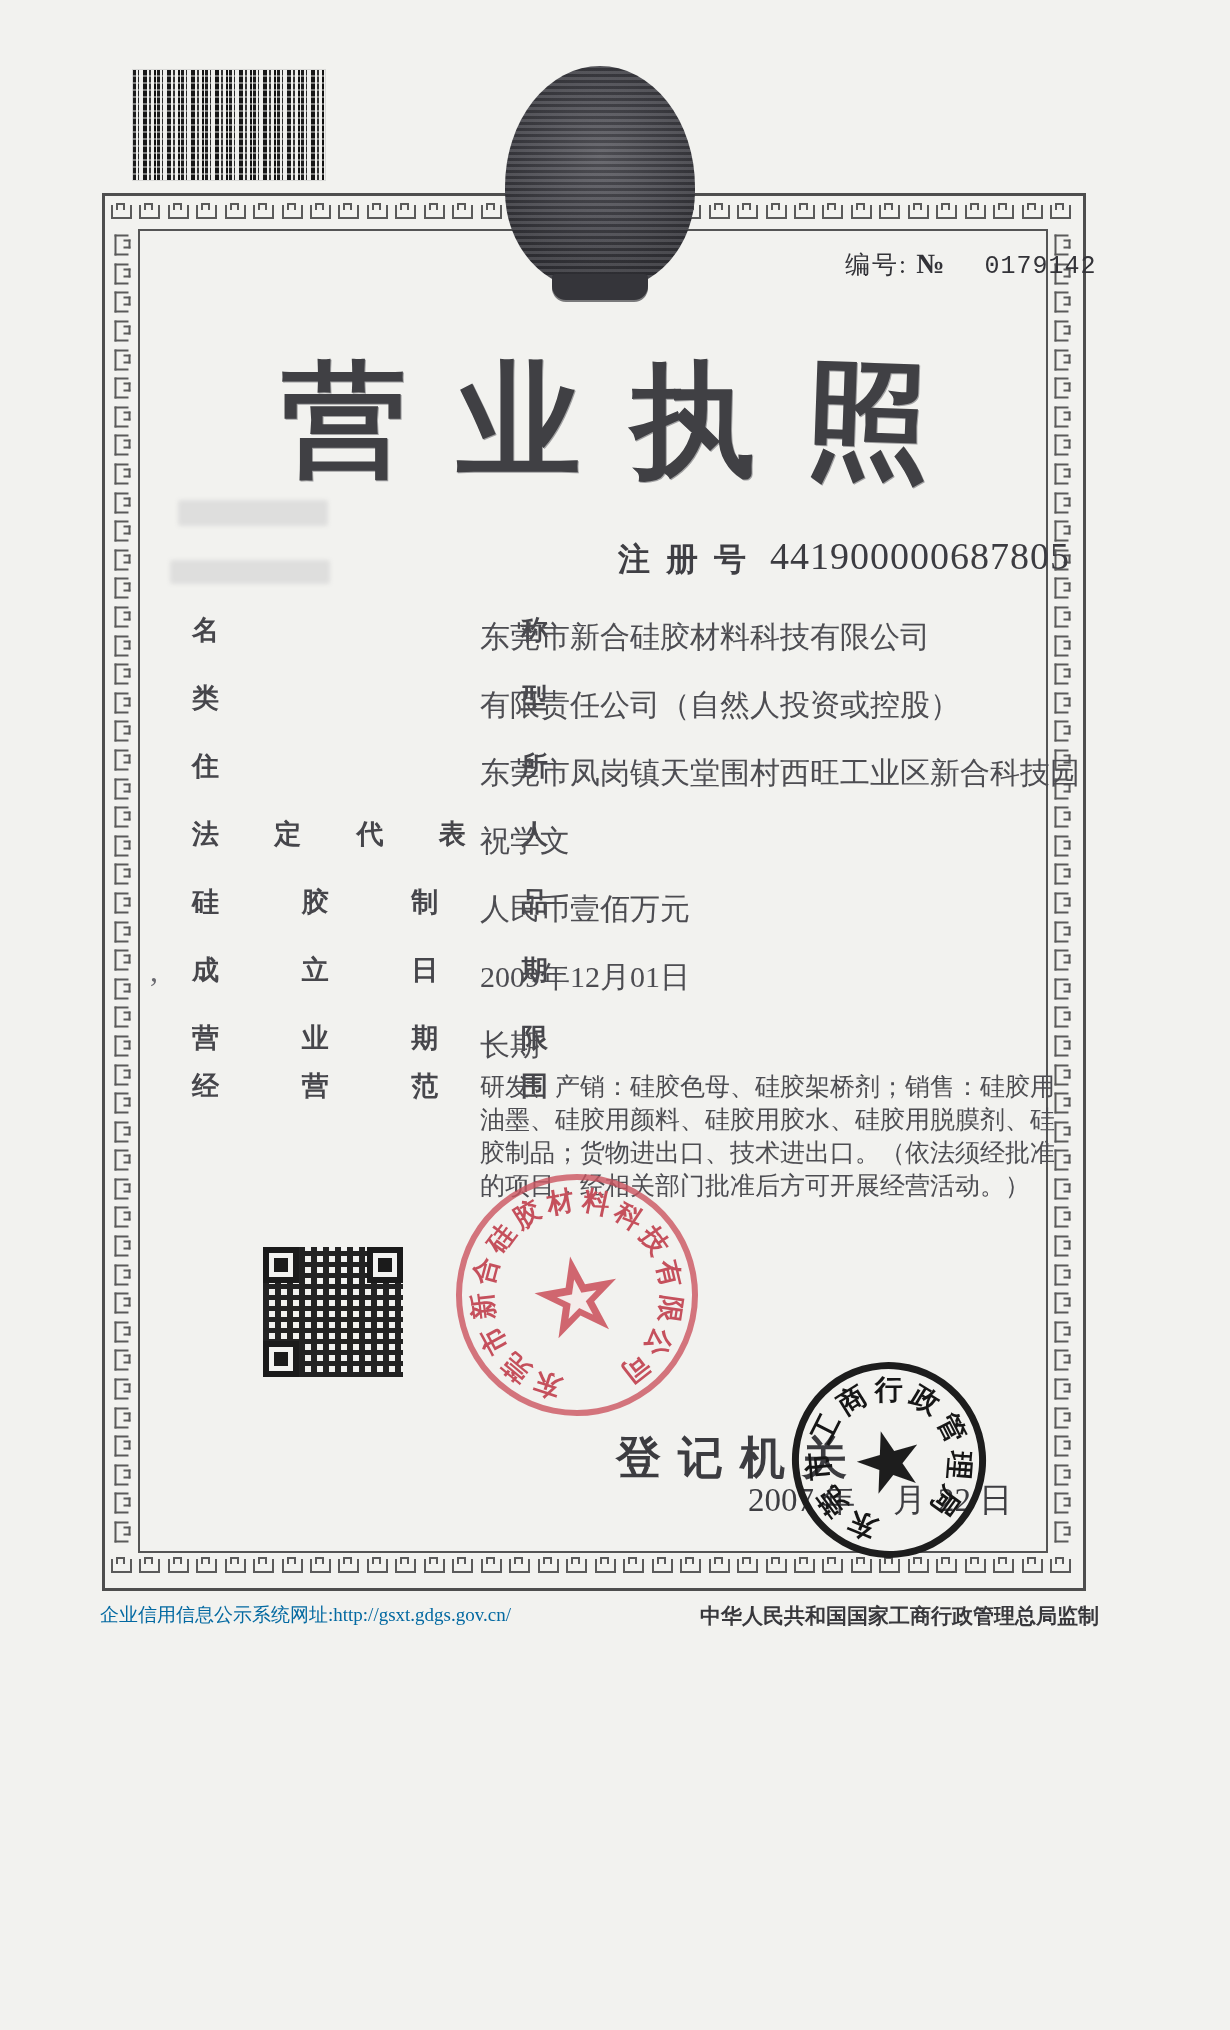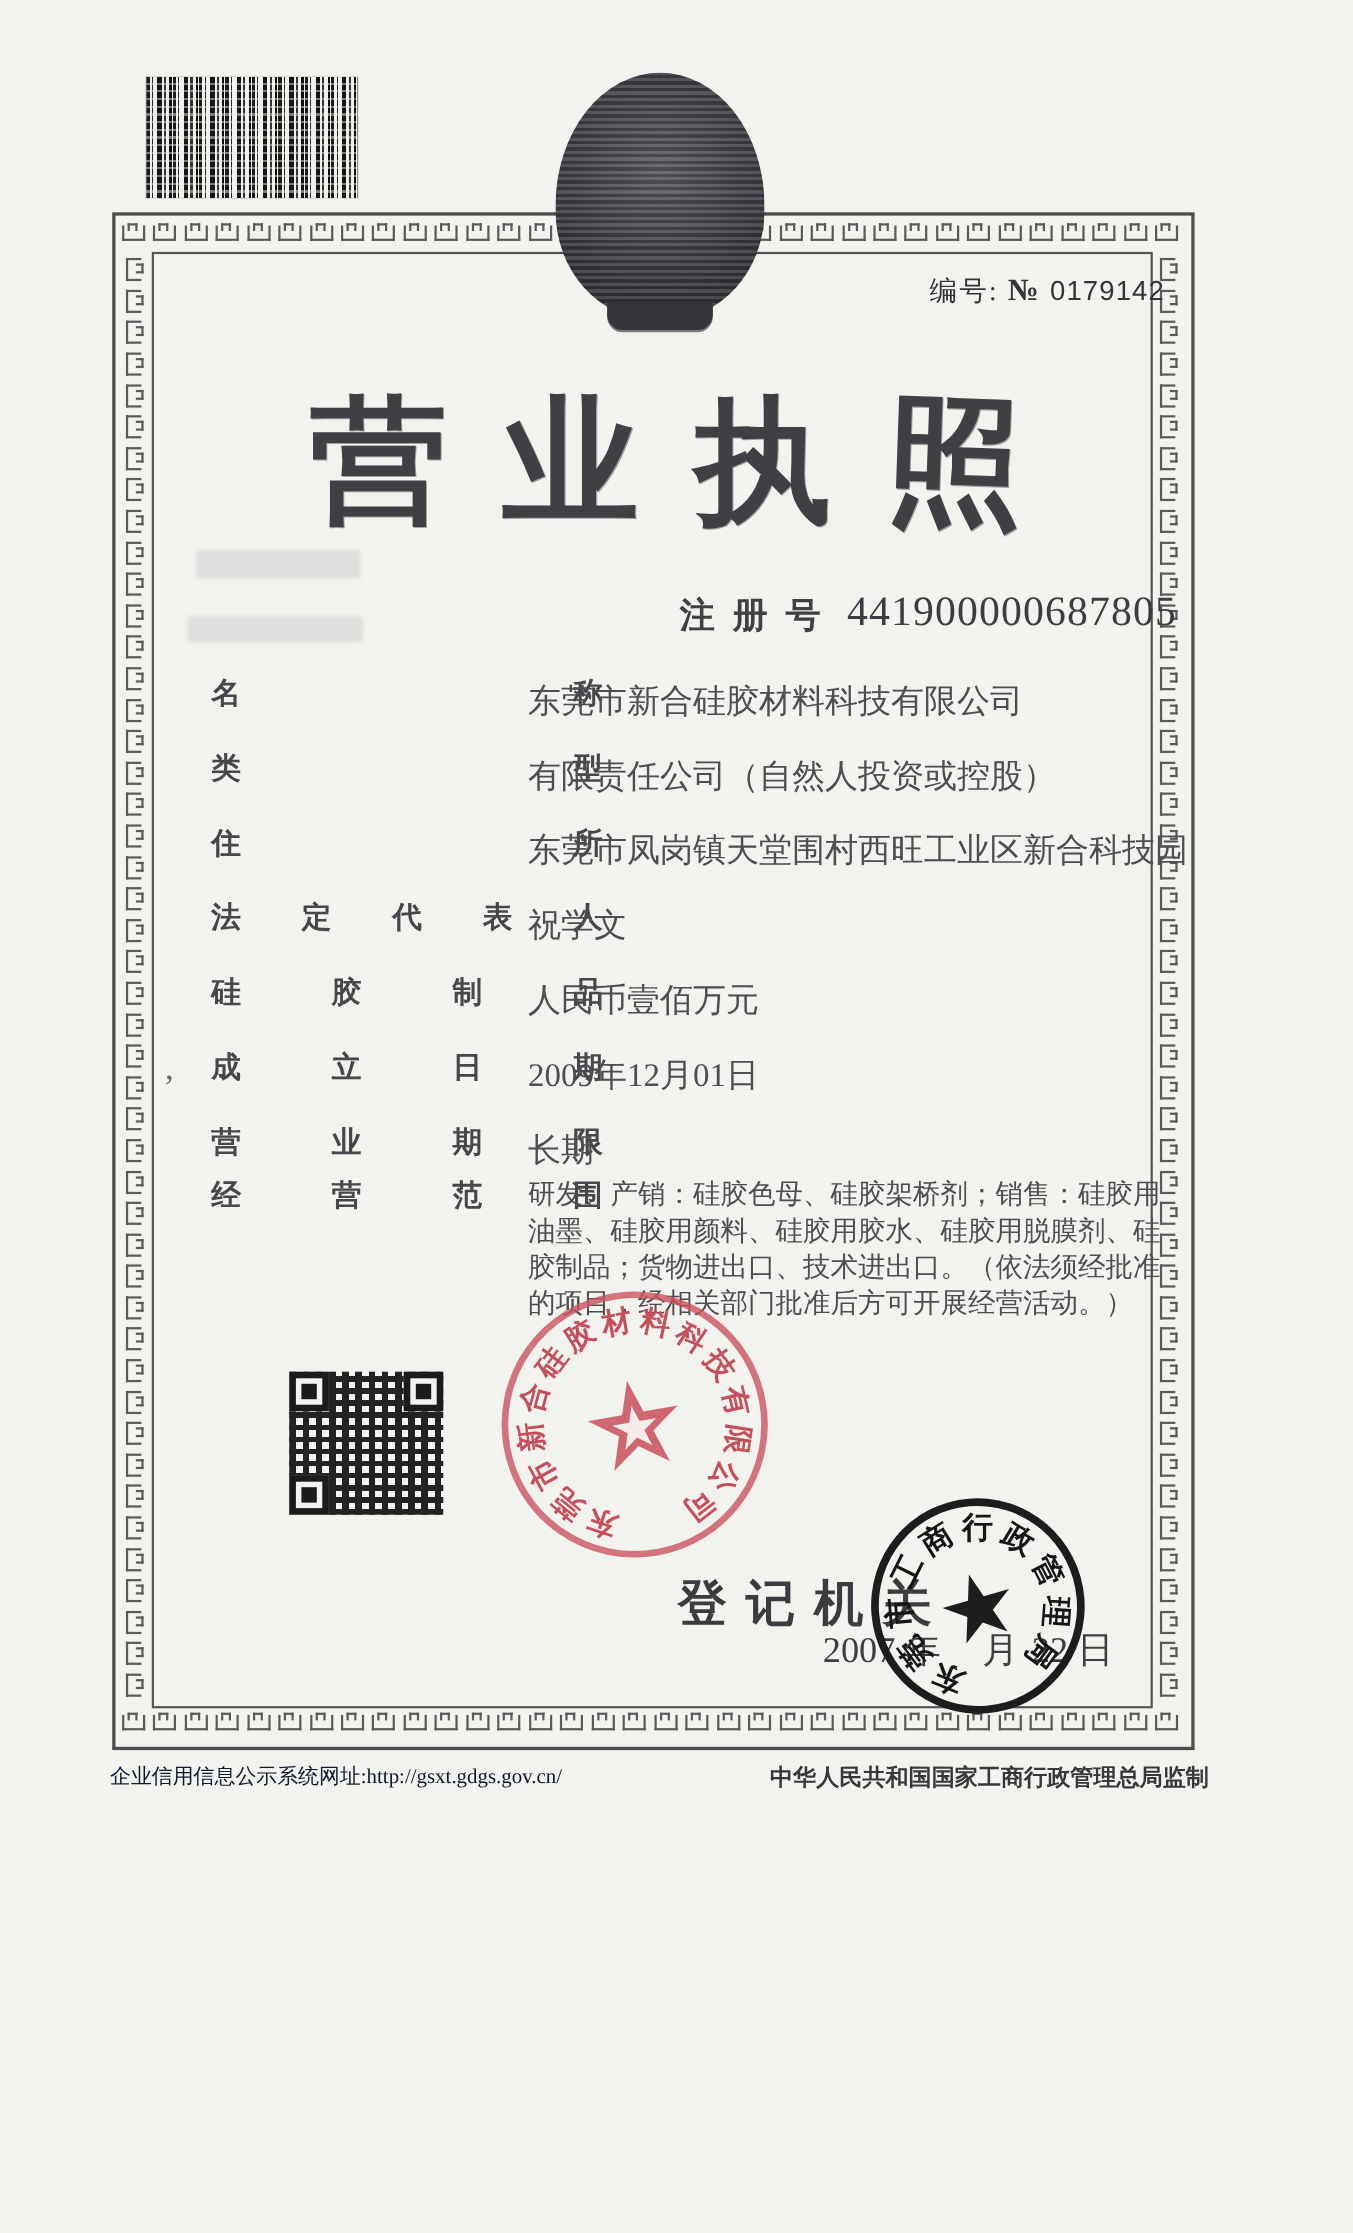--- a/index.html
+++ b/index.html
@@ -45,21 +45,21 @@
   #band-bottom{left:107px;top:1551px;width:968px;height:30px;}
   #band-left{left:106px;top:231px;width:30px;height:1316px;flex-direction:column;}
   #band-right{left:1046px;top:231px;width:30px;height:1316px;flex-direction:column;}
   .mcell{flex:0 0 auto;width:17px;height:12px;border:2px solid #5a5a5a;border-top:none;position:relative;}
   .mcell::after{content:"";position:absolute;left:3px;top:-2px;width:5px;height:5px;border:2px solid #5a5a5a;border-bottom:none;}
   .mcell.v{transform:rotate(90deg);}
 
   
   #serial{left:845px;top:248px;font-size:25px;color:#333338;letter-spacing:2px;z-index:2;white-space:nowrap;}
   #serial .numero{font-weight:bold;font-size:28px;}
-  #serial .digits{font-family:Liberation Sans, sans-serif;font-size:25px;letter-spacing:1px;}
+  #serial .digits{font-family:Liberation Mono, monospace;font-size:25px;letter-spacing:1px;margin-left:30px;}
 
   
   #title{
     left:282px;top:345px;width:648px;height:150px;z-index:2;
     display:flex;justify-content:space-between;align-items:center;
     font-family:"DejaVu Sans","Liberation Sans",sans-serif;
     font-weight:900;font-size:124px;line-height:1;color:#404044;
     text-shadow:1px 1px 0 rgba(80,80,85,.5);
   }
   #title span:nth-child(4){transform:rotate(2deg);}
@@ -109,21 +109,21 @@
   #registry-seal .seal-arc{font-size:28px;font-weight:bold;color:#161616;}
 
   
   #registrar-label{left:616px;top:1428px;font-size:45px;font-weight:bold;color:#3c3c40;letter-spacing:17px;z-index:2;white-space:nowrap;}
   .date-part{position:absolute;font-size:33px;color:#3e3e42;z-index:3;white-space:nowrap;}
   #date-year{left:748px;top:1478px;}
   #date-month{left:893px;top:1478px;}
   #date-day{left:938px;top:1478px;}
 
   
-  #footer-left{left:100px;top:1602px;font-size:19px;color:#0f172a;z-index:2;white-space:nowrap;}
+  #footer-left{left:100px;top:1602px;font-size:19px;color:#0369a1;z-index:2;white-space:nowrap;}
   #footer-right{left:700px;top:1602px;width:394px;font-size:21px;font-weight:bold;color:#38383c;text-align:right;z-index:2;white-space:nowrap;}
 
   
   .smudge{position:absolute;background:#9a9aa0;opacity:.22;filter:blur(2px);border-radius:3px;z-index:2;}
   #artifact-comma{left:150px;top:952px;font-size:32px;color:#6a6a70;z-index:2;}
 </style>
 </head>
 <body>
 
 <div class="abs" id="frame-outer"></div>

